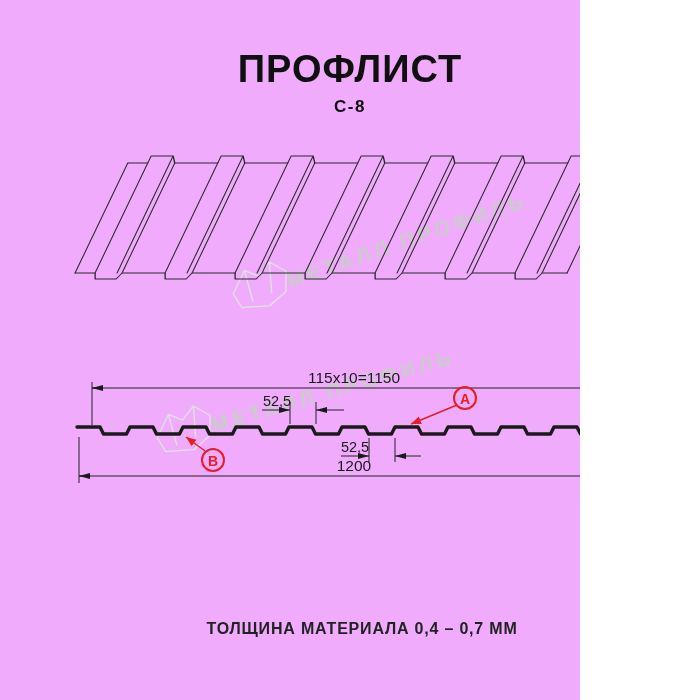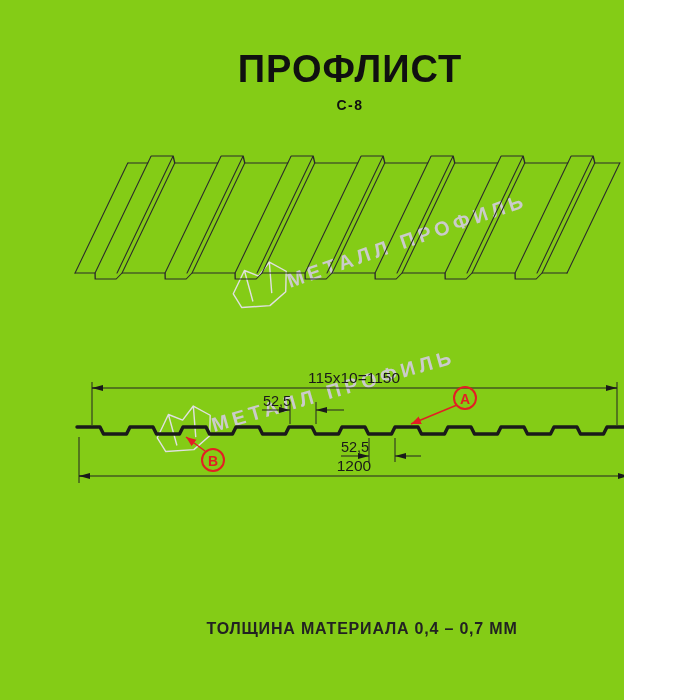--- a/index.html
+++ b/index.html
@@ -1,20 +1,20 @@
 <!DOCTYPE html>
 <html><head>
 <meta charset="utf-8">
 <style>
   html,body{margin:0;padding:0;background:#fff;}
-  .stage{position:relative;width:624px;height:700px;background:#84cc16;overflow:hidden;
+  .stage{position:relative;width:580px;height:700px;background:#f0abfc;overflow:hidden;
          font-family:"Liberation Sans",sans-serif;}
   .hdr{position:absolute;top:50px;left:0;width:700px;text-align:center;}
   .title{font-size:38px;font-weight:800;letter-spacing:1px;color:#101010;line-height:1;}
-  .subtitle{margin-top:9px;font-size:14px;font-weight:700;letter-spacing:1.5px;color:#101010;}
+  .subtitle{margin-top:9px;font-size:17px;font-weight:700;letter-spacing:1.5px;color:#101010;}
   .wm{position:absolute;pointer-events:none;}
   .wm text{font-family:"Liberation Sans",sans-serif;font-size:20px;font-weight:700;
            letter-spacing:2.2px;fill:#cbcbcb;}
   .wm path{stroke:#e0e0e0;stroke-width:1.4;fill:none;stroke-linejoin:round;}
   .sheet3d{position:absolute;left:70px;top:150px;}
   .sheet3d path,.sheet3d line{stroke:#2b2b2b;stroke-width:1.2;fill:none;stroke-linejoin:round;stroke-linecap:round;}
   .xsec{position:absolute;left:0;top:355px;}
   .xsec .thin{stroke:#222;stroke-width:1;fill:none;}
   .xsec .gray{stroke:#8a8a8a;stroke-width:1;fill:none;}
   .xsec .prof{stroke:#1a1a1a;stroke-width:3.4;fill:none;stroke-linejoin:round;stroke-linecap:round;}

